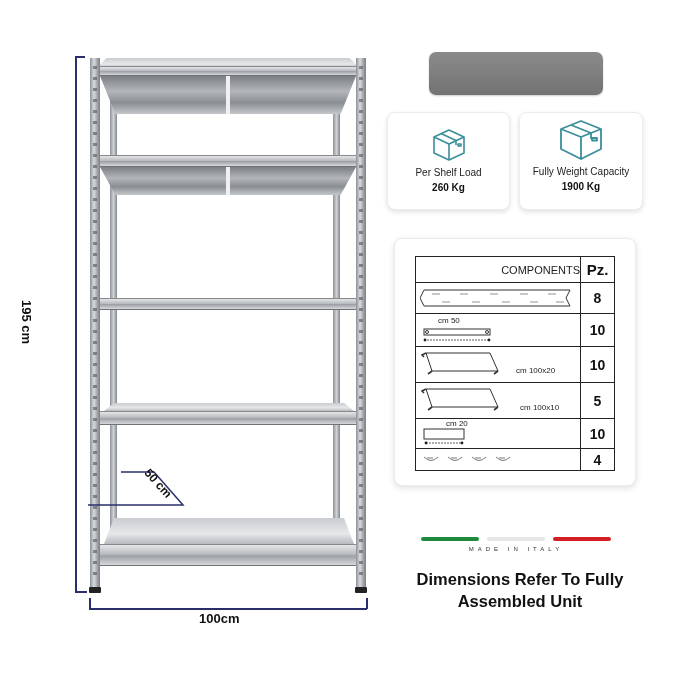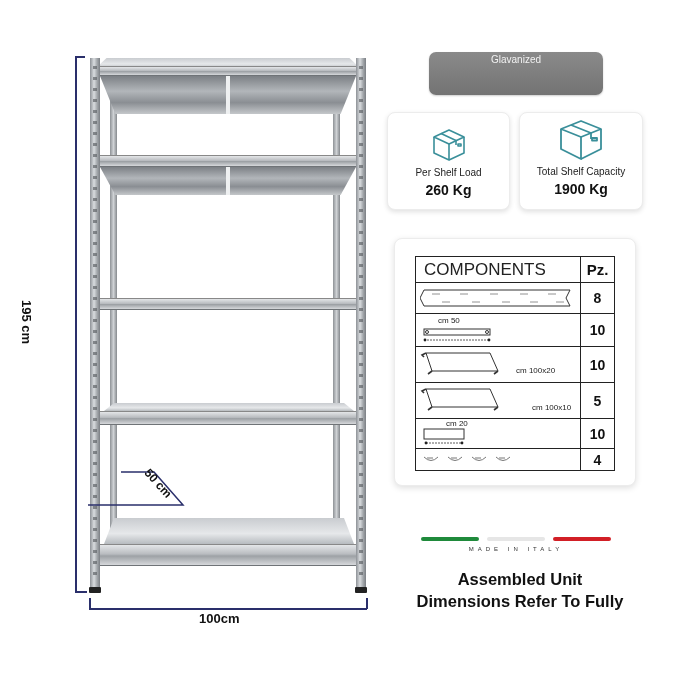--- a/index.html
+++ b/index.html
@@ -22,27 +22,27 @@
   .shelf-top { position:absolute; background:linear-gradient(180deg,#c9ccd0,#e6e8ea 60%,#b7bbbf); clip-path:polygon(4% 0,96% 0,100% 100%,0 100%); }
 
   
   #color-badge { position:absolute; left:429px; top:52px; width:174px; height:43px; background:linear-gradient(180deg,#8a8a8a,#737373); border-radius:7px; text-align:center; color:#fff; box-shadow:0 1px 2px rgba(0,0,0,.2); }
   #color-badge .t1 { font-family:"Liberation Sans", sans-serif; font-weight:bold; font-size:10px; margin-top:7px; letter-spacing:0.3px; }
   #color-badge .t2 { font-family:"Liberation Sans", sans-serif; font-size:10px; margin-top:2px; color:#f2f2f2; }
 
   .stat-card { position:absolute; top:112px; height:98px; background:#fff; border-radius:8px; border:1px solid #ececec; box-shadow:0 2px 5px rgba(0,0,0,.12); text-align:center; }
   .stat-card .icon { display:block; margin:14px auto 0; }
   .stat-card .label { font-family:"Liberation Sans", sans-serif; font-size:10px; color:#222; margin-top:4px; }
-  .stat-card .value { font-family:"Liberation Sans", sans-serif; font-weight:bold; font-size:14px; color:#111; margin-top:4px; }
+  .stat-card .value { font-family:"Liberation Sans", sans-serif; font-weight:bold; font-size:10px; color:#111; margin-top:4px; }
 
   #components-card { position:absolute; left:394px; top:238px; width:242px; height:248px; background:#fff; border-radius:8px; border:1px solid #ececec; box-shadow:0 2px 6px rgba(0,0,0,.13); }
   #comp-table { position:absolute; left:20px; top:17px; width:200px; border-collapse:collapse; }
   #comp-table td, #comp-table th { border:1.5px solid #222; }
   #comp-table th { height:26px; font-family:"Liberation Sans", sans-serif; font-weight:normal; text-align:left; }
-  #comp-table th.h-comp { font-size:17px; padding-left:8px; color:#222; }
+  #comp-table th.h-comp { font-size:11px; padding-left:8px; color:#222;text-align:right; }
   #comp-table th.h-pz { font-size:15px; font-weight:bold; text-align:center; width:36px; color:#111; }
   #comp-table td.pz { text-align:center; font-family:"Liberation Sans", sans-serif; font-weight:bold; font-size:14px; color:#111; }
   #comp-table td.pic { position:relative; padding:0; }
   .cm-label { position:absolute; font-family:"Liberation Sans", sans-serif; font-size:8px; color:#222; }
 
   #italy-flag { position:absolute; left:421px; top:537px; width:190px; height:4px; display:flex; }
   #italy-flag span { flex:1; border-radius:2px; }
   #made-in { position:absolute; left:421px; top:546px; width:190px; text-align:center; font-family:"Liberation Sans", sans-serif; font-size:6px; letter-spacing:4px; color:#333; }
   #dims-note { position:absolute; left:390px; top:568px; width:260px; text-align:center; font-family:"Liberation Sans", sans-serif; font-weight:bold; font-size:16.5px; line-height:22px; color:#111; }
 </style>
@@ -84,21 +84,20 @@
   <div class="foot" style="left:89px;top:587px;"></div>
   <div class="foot" style="left:355px;top:587px;"></div>
 
   <svg style="position:absolute;left:88px;top:450px;" width="110" height="70">
     <polyline points="33,22 66,22 95,55 0,55" fill="none" stroke="#2a2f6b" stroke-width="1.5"></polyline>
   </svg>
   <div class="dim-text" style="left:152px;top:466px;font-size:12px;transform:rotate(48deg);transform-origin:left top;width:50px;">50 cm</div>
 </div>
 
 <div id="color-badge">
-  <div class="t2">Glavanized</div>
 </div>
 
 <div class="stat-card" style="left:387px;width:123px;">
   <svg class="icon" width="36" height="36" viewBox="0 0 36 36">
     <g fill="none" stroke="#3a8f9a" stroke-width="1.6" stroke-linejoin="round">
       <path d="M18 3 L33 10 L18 17 L3 10 Z"></path>
       <path d="M3 10 V26 L18 33 V17"></path>
       <path d="M33 10 V26 L18 33"></path>
       <path d="M10 6.5 L25 13.5 V18"></path>
       <rect x="27" y="17" width="3" height="2"></rect>
@@ -111,21 +110,21 @@
 <div class="stat-card" style="left:519px;width:124px;">
   <svg class="icon" width="46" height="44" viewBox="0 0 46 44" style="margin-top:5px;">
     <g fill="none" stroke="#3a8f9a" stroke-width="1.8" stroke-linejoin="round">
       <path d="M23 3 L43 11 L23 19 L3 11 Z"></path>
       <path d="M3 11 V31 L23 41 V19"></path>
       <path d="M43 11 V31 L23 41"></path>
       <path d="M13 7 L33 15 V21"></path>
       <rect x="34" y="20" width="5" height="2.5"></rect>
     </g>
   </svg>
-  <div class="label">Total Shelf Capacity</div>
+  <div class="label">Fully Weight Capacity</div>
   <div class="value">1900 Kg</div>
 </div>
 
 <div id="components-card">
   <table id="comp-table">
     <tbody>
         <tr>
       <th class="h-comp">COMPONENTS</th>
       <th class="h-pz">Pz.</th>
     </tr>
@@ -168,21 +167,21 @@
       </td>
       <td class="pz">10</td>
     </tr>
 
     <tr style="height:36px;">
       <td class="pic">
         <svg width="90" height="30" viewBox="0 0 90 30" style="position:absolute;left:4px;top:2px;">
           <path d="M6 4 L70 4 L78 22 L12 22 Z" fill="none" stroke="#333" stroke-width="1"></path>
           <path d="M6 4 L2 6 L4 8 M12 22 L8 25 M78 22 L74 25" fill="none" stroke="#333" stroke-width="1.6"></path>
         </svg>
-        <span class="cm-label" style="left:116px;top:20px;">cm 100x10</span>
+        <span class="cm-label" style="left:104px;top:20px;">cm 100x10</span>
       </td>
       <td class="pz">5</td>
     </tr>
 
     <tr style="height:30px;">
       <td class="pic">
         <span class="cm-label" style="left:30px;top:0px;">cm 20</span>
         <svg width="60" height="24" viewBox="0 0 60 24" style="position:absolute;left:4px;top:6px;">
           <rect x="4" y="4" width="40" height="10" fill="none" stroke="#333" stroke-width="1"></rect>
           <path d="M6 18 H42" stroke="#333" stroke-width="0.8" stroke-dasharray="2 1"></path>
@@ -215,15 +214,15 @@
 </div>
 
 <div id="italy-flag">
   <span style="background:#1f8a3b;"></span>
   <span style="background:#e6e6e6;margin:0 8px;"></span>
   <span style="background:#d21f26;"></span>
 </div>
 <div id="made-in">MADE IN ITALY</div>
 
 <div id="dims-note">
+  <div>Dimensions Refer To Fully</div>
   <div>Assembled Unit</div>
-  <div>Dimensions Refer To Fully</div>
 </div>
 
 </body></html>

